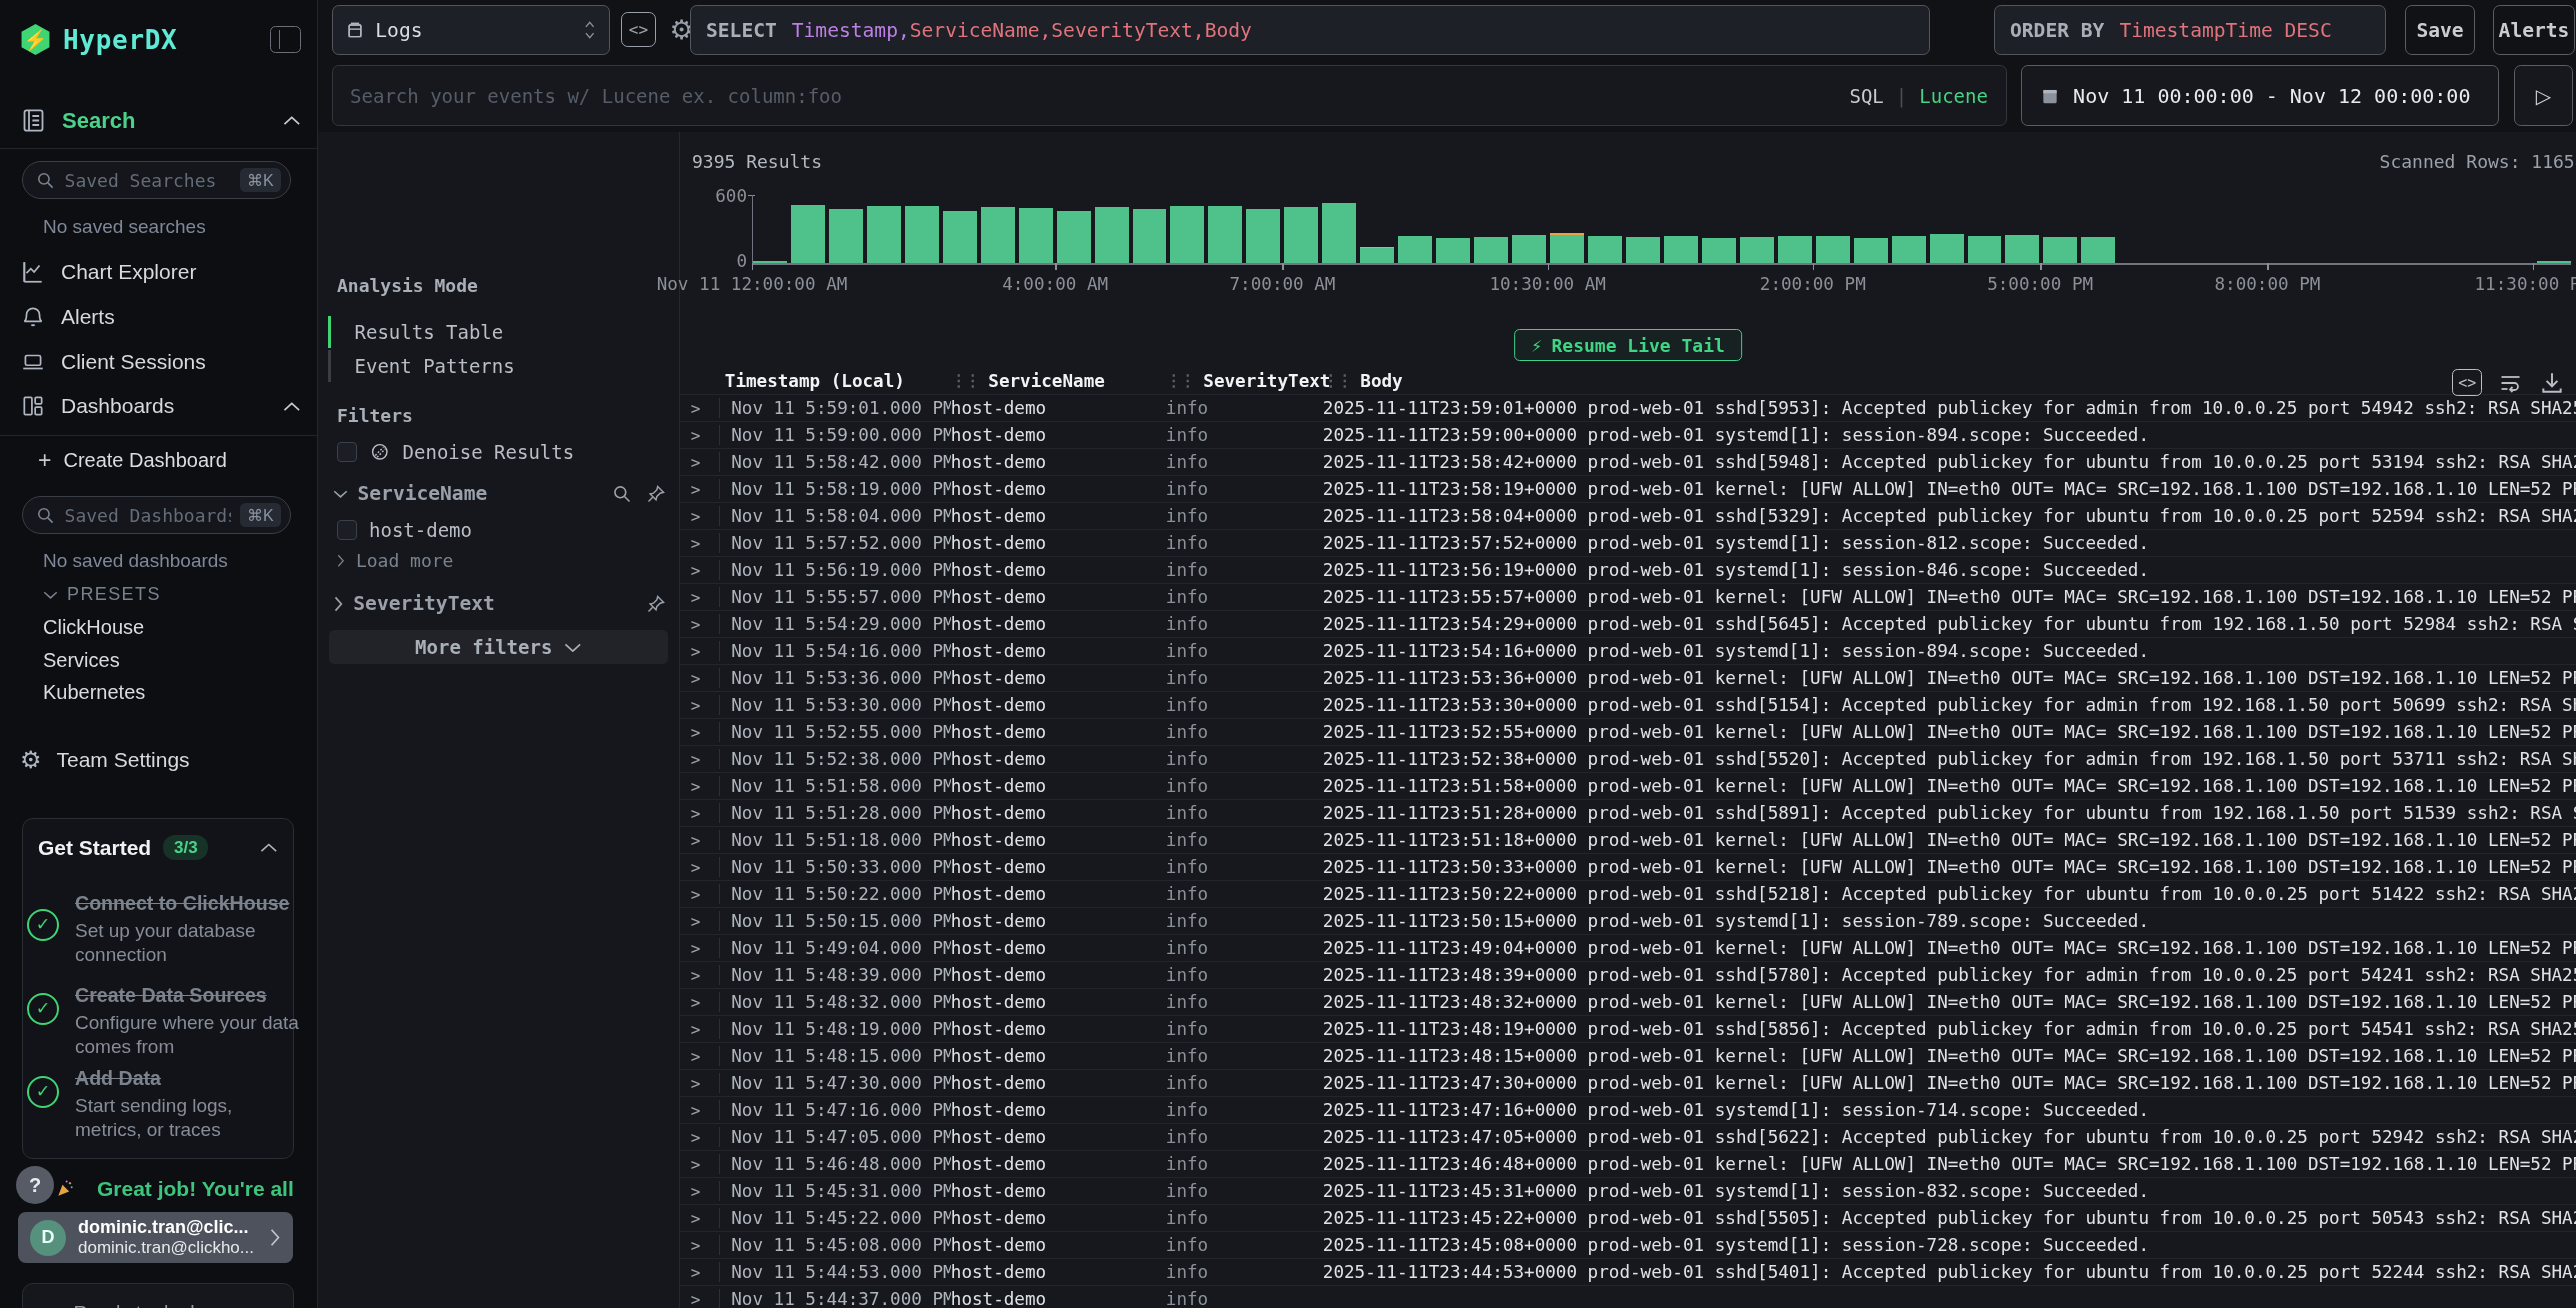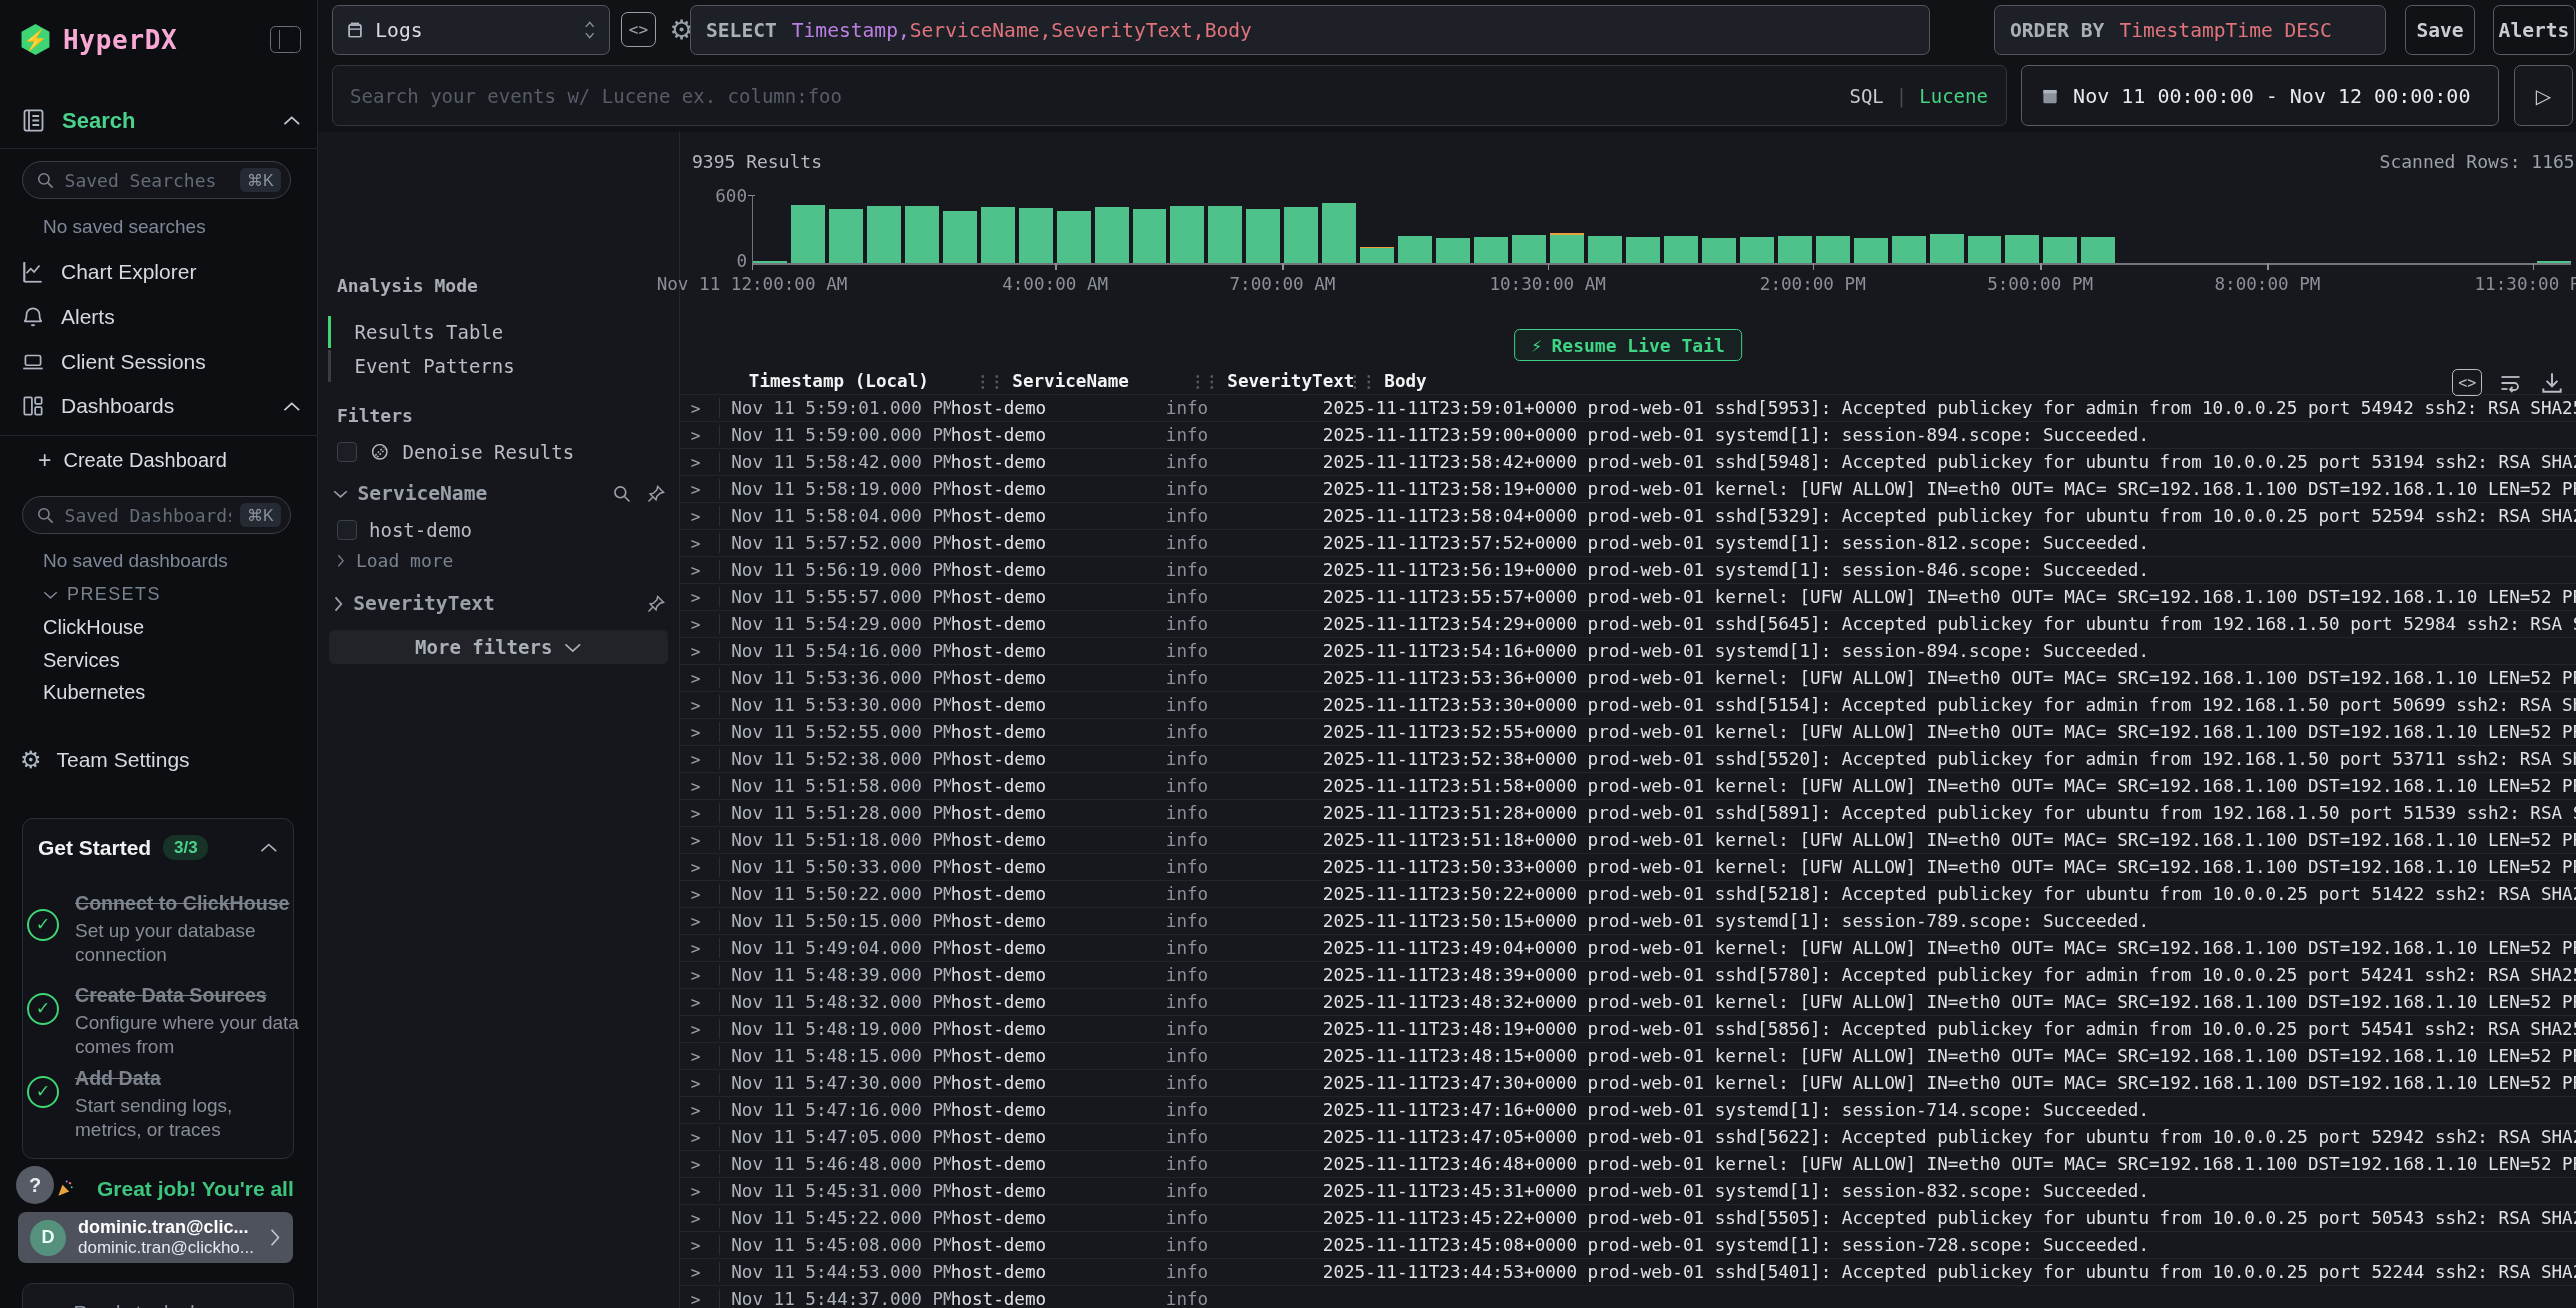--- a/index.html
+++ b/index.html
@@ -16,21 +16,21 @@
   .sidebar {
     position: absolute; left: 0; top: 0; width: 318px; height: 1308px;
     background: #0c0e12; border-right: 0.7px solid #23262c;
   }
   .logo-row { position: absolute; left: 20px; top: 24px; right: 16px; display: flex; align-items: center; }
   .logo-badge {
     width: 31px; height: 31px; background: #3fd574; color: #0b0d11;
     clip-path: polygon(50% 0, 95% 25%, 95% 75%, 50% 100%, 5% 75%, 5% 25%);
     display: flex; align-items: center; justify-content: center; font-size: 20px; font-weight: bold;
   }
-  .logo-text { margin-left: 12px; font-family: "DejaVu Sans Mono", monospace; font-weight: bold; font-size: 26px; color: #f9a8d4; letter-spacing: 0.7px; }
+  .logo-text { margin-left: 12px; font-family: "DejaVu Sans Mono", monospace; font-weight: bold; font-size: 26px; color: #5eead4; letter-spacing: 0.7px; }
   .collapse-btn { margin-left: auto; width: 31px; height: 27px; border: 1.4px solid #6a6e77; border-radius: 5.4px; position: relative; }
   .collapse-btn::after { content:""; position:absolute; left: 8px; top: 2.7px; bottom: 2.7px; width: 1.4px; background:#6a6e77; }
 
   .nav-row { position: absolute; left: 20px; right: 16px; display: flex; align-items: center; gap: 15px; color: #d6d9de; font-size: 21px; }
   .nav-row .lbl { white-space: nowrap; }
   .nav-row .chev { margin-left: auto; }
   .nav-search { top: 107px; color: #4bd28a; font-weight: bold; font-size: 22px; }
   .side-divider { position: absolute; left: 0; right: 0; height: 0.7px; background: #22252b; }
 
   .pill-input {
@@ -128,21 +128,21 @@
   .xtick-mark { position: absolute; width: 1.4px; height: 6.8px; background: #8a8f98; top: -6px; }
 
   .livetail-btn { position: absolute; left: 50%; transform: translateX(-50%); top: 197px; height: 32px; padding: 0 16px; border: 1.4px solid #3fcf8a; border-radius: 5.4px; color: #3fd584; font-family: "DejaVu Sans Mono", monospace; font-weight: bold; font-size: 18px; display: flex; align-items: center; gap: 9.5px; background: rgba(63,213,116,0.05); }
 
   .table-icons { position: absolute; right: 10.8px; top: 237px; display: flex; gap: 15px; color: #b9bec6; align-items: center; z-index: 2; }
   .ti-code { border: 1.4px solid #b9bec6; border-radius: 5.4px; width: 30px; height: 27px; display:flex; align-items:center; justify-content:center; font-family: "DejaVu Sans Mono", monospace; font-size: 15px; }
 
   .log-table { position: absolute; left: 0; right: 0; top: 235px; bottom: 0; font-family: "DejaVu Sans Mono", monospace; font-size: 17.6px; overflow: hidden; }
   .log-grid { display: grid; grid-template-columns: 34px 226px 215px 157px 1fr; align-items: center; padding-left: 10.8px; }
   .log-header { height: 27px; color: #f2f3f5; font-weight: bold; }
-  .hcell { display: flex; align-items: flex-end; gap: 9.5px; white-space: nowrap; margin-left: 24px; }
+  .hcell { display: flex; align-items: flex-start; gap: 9.5px; white-space: nowrap; }
   .handle { color: #595f68; font-size: 16px; letter-spacing: -2px; }
   .log-rows { position: absolute; left: 0; right: 0; top: 27px; bottom: 0; overflow: hidden; }
   .log-row { height: 27px; border-top: 0.7px solid #22252b; }
   .cell { white-space: nowrap; overflow: hidden; }
   .cell.chev { color: #9aa0a8; font-size: 16px; }
   .cell.time { color: #aeb4bc; border-left: 1.4px solid #2c2f36; padding-left: 10.8px; margin-left: -5.4px; }
   .cell.svc { color: #dfe2e6; }
   .cell.sev { color: #8b9199; }
   .cell.body { color: #dfe2e6; }
 

